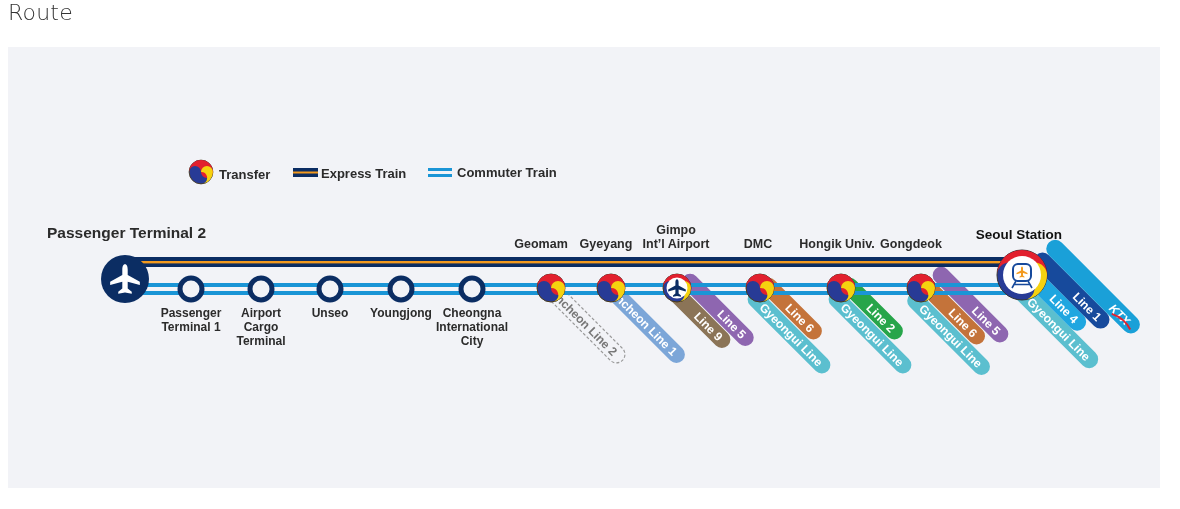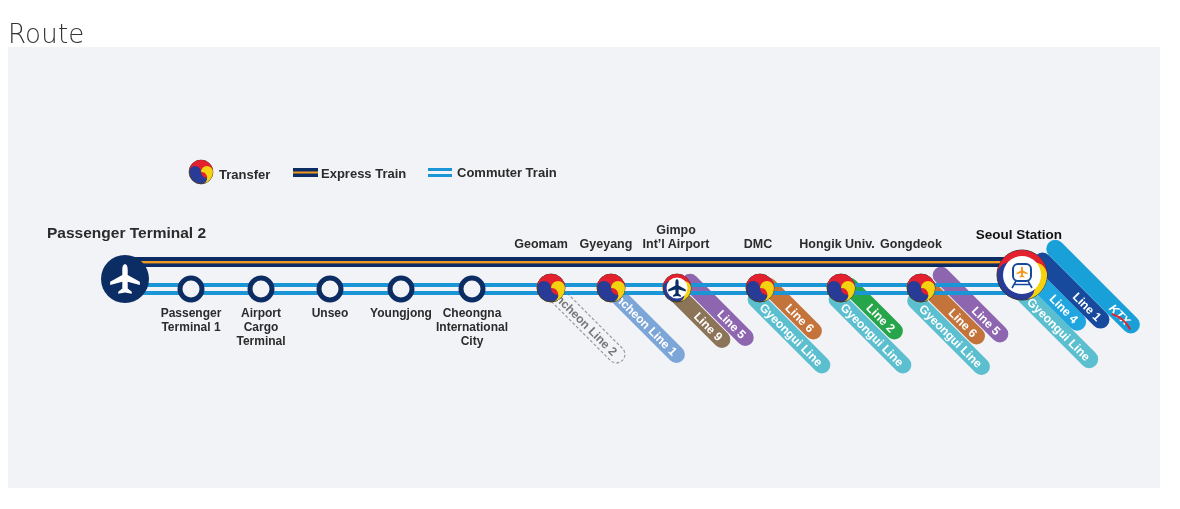--- a/index.html
+++ b/index.html
@@ -1,17 +1,17 @@
 <!DOCTYPE html>
 <html><head>
 <meta charset="utf-8">
 <style>
   html,body{margin:0;padding:0;background:#ffffff;}
   body{width:1180px;height:509px;position:relative;overflow:hidden;font-family:"Liberation Sans",sans-serif;}
-  .page-title{position:absolute;left:8px;top:19px;font-size:26px;color:#333;font-family:"DejaVu Sans",sans-serif;font-weight:300;letter-spacing:0.2px;}
+  .page-title{position:absolute;left:8px;top:0;font-size:22px;color:#333;font-family:"DejaVu Sans",sans-serif;font-weight:300;letter-spacing:0.2px;}
   .panel{position:absolute;left:8px;top:47px;width:1152px;height:441px;background:#f2f3f7;}
   svg{position:absolute;left:0;top:0;}
   .lbl{font-family:"Liberation Sans",sans-serif;font-weight:bold;fill:#2b2b2b;}
 </style>
 </head>
 <body>
 
 <div class="page-title">Route</div>
 <div class="panel"></div>
 

